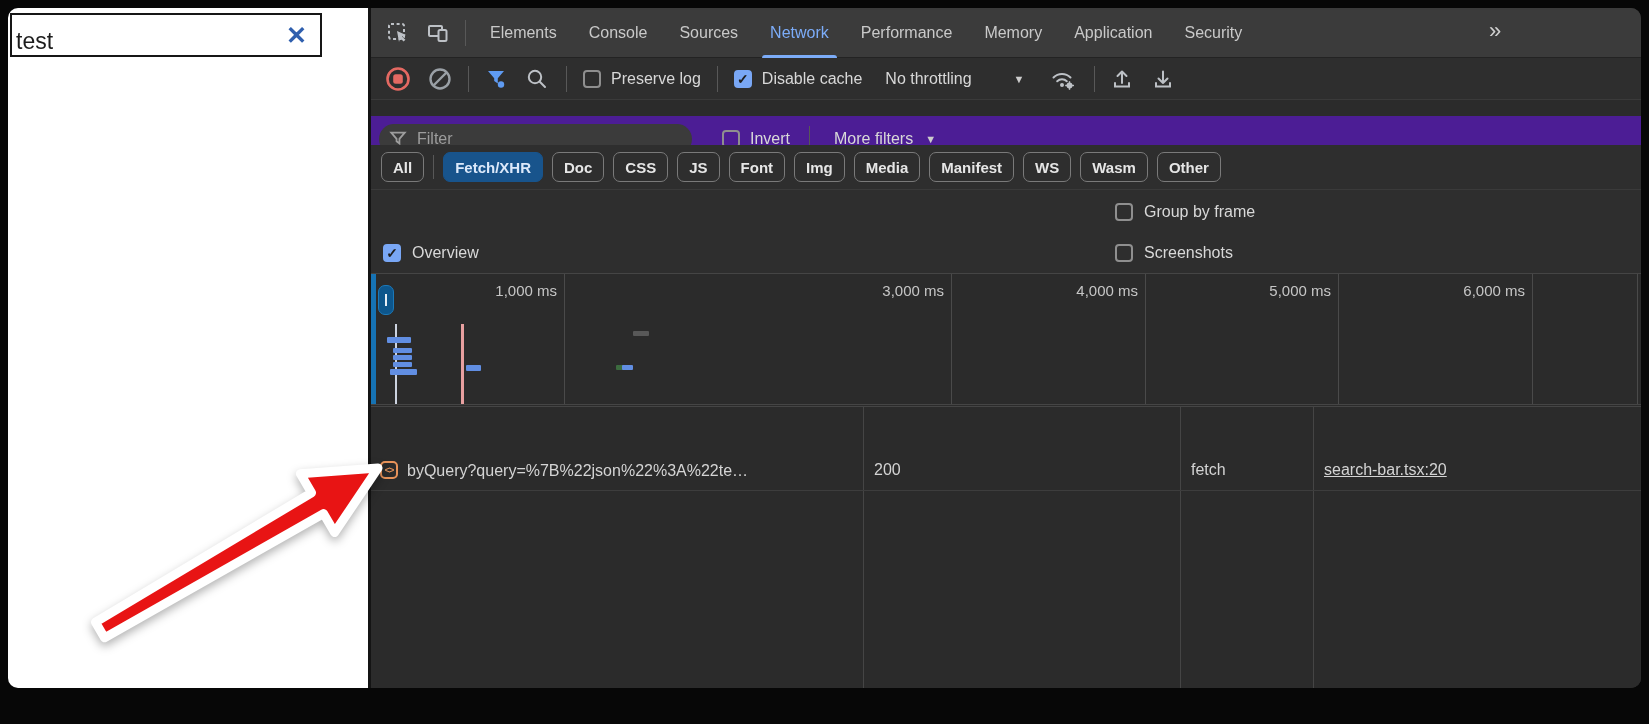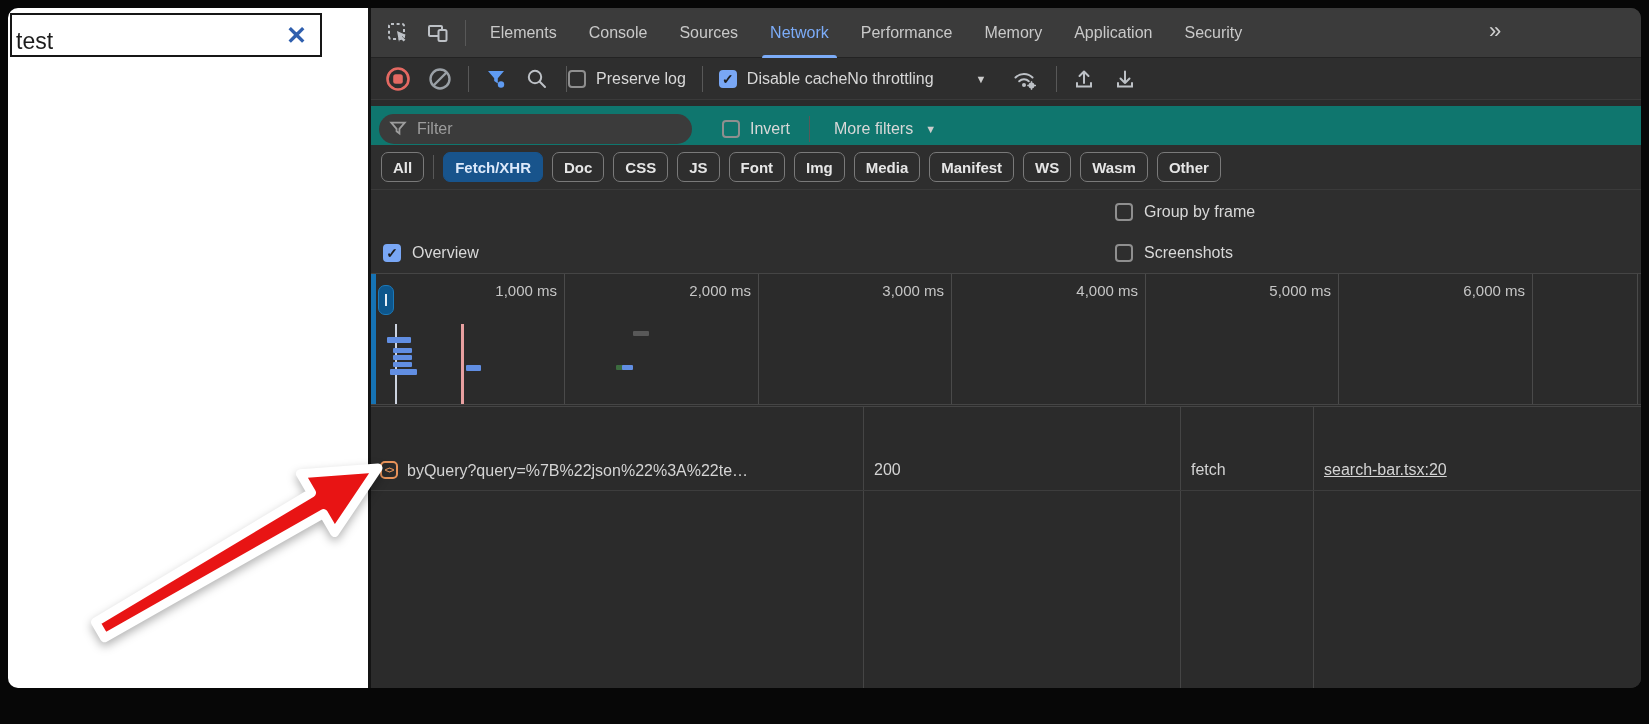--- a/index.html
+++ b/index.html
@@ -26,21 +26,21 @@
 
   
   .toolbar{position:absolute;left:0;top:50px;width:100%;height:42px;background:#2e2e2e;display:flex;align-items:center;border-bottom:1px solid #3a3a3a;box-sizing:border-box}
   .tool{display:flex;align-items:center;justify-content:center;cursor:pointer}
   .cbgroup{display:flex;align-items:center;gap:10px;cursor:pointer}
   .cb{width:18px;height:18px;border-radius:4px;border:2px solid #8f8f8f;box-sizing:border-box;flex:0 0 auto}
   .cb.checked{background:#79a7f5;border-color:#79a7f5;display:flex;align-items:center;justify-content:center;color:#1e1e1e;font-size:14px;font-weight:bold;line-height:1}
   .ddtri{font-size:11px;color:#cccccc}
 
   
-  .filterrow{position:absolute;left:0;top:98px;width:100%;height:45px;background:#0f766e;border-bottom:1px solid #3a3a3a;box-sizing:border-box}
+  .filterrow{position:absolute;left:0;top:108px;width:100%;height:45px;background:#4c1d95;border-bottom:1px solid #3a3a3a;box-sizing:border-box}
   .filter-pill{position:absolute;left:8px;top:8px;width:313px;height:30px;background:#3b3b3b;border-radius:15px;display:flex;align-items:center;padding:0 10px;box-sizing:border-box;gap:8px}
   .filter-pill input{border:none;outline:none;background:transparent;color:#e0e0e0;font-family:"Liberation Sans",sans-serif;font-size:16px;width:240px}
   .filter-pill input::placeholder{color:#9d9d9d}
   .invert-group{position:absolute;left:351px;top:0;height:45px;display:flex;align-items:center;gap:10px;cursor:pointer}
   .fr-sep{position:absolute;left:438px;top:10px}
   .morefilters{position:absolute;left:463px;top:0;height:45px;display:flex;align-items:center;gap:12px;cursor:pointer}
 
   
   .pillsrow{position:absolute;left:0;top:137px;width:100%;height:45px;background:#2e2e2e;border-bottom:1px solid #3a3a3a;box-sizing:border-box;display:flex;align-items:center;gap:9px;padding-left:10px}
   .pill{height:30px;padding:0 11px;border:1px solid #7a7a7a;border-radius:7px;display:flex;align-items:center;font-size:15px;font-weight:bold;color:#e6e6e6;cursor:pointer;white-space:nowrap;box-sizing:border-box}
@@ -136,32 +136,32 @@
             <circle cx="16" cy="17.5" r="3.2" fill="#5f9bf2"></circle>
           </svg>
       </span>
       <span class="tool" style="margin-left:16px">
         <svg width="24" height="24" viewBox="0 0 24 24">
             <circle cx="10" cy="10" r="6.2" class="st"></circle>
             <line x1="14.8" y1="14.8" x2="20" y2="20" class="st"></line>
           </svg>
       </span>
       <span class="vsep" style="margin-left:17px"></span>
-      <span class="cbgroup" style="margin-left:1px">
+      <span class="cbgroup" style="margin-left:16px">
         <span class="cb"></span>
         <span>Preserve log</span>
       </span>
       <span class="vsep" style="margin-left:16px"></span>
       <span class="cbgroup" style="margin-left:16px">
         <span class="cb checked">
             <span>✓</span>
           </span>
         <span>Disable cache</span>
       </span>
-      <span class="cbgroup" style="">
+      <span class="cbgroup" style="margin-left:23px">
         <span>No throttling</span>
         <span class="ddtri" style="margin-left:32px">▼</span>
       </span>
       <span class="tool" style="margin-left:26px">
         <svg width="27" height="24" viewBox="0 0 27 24">
             <path d="M3.5 10.5 A 12 12 0 0 1 20.5 10.5" class="st"></path>
             <path d="M7.2 14.2 A 7 7 0 0 1 16.8 14.2" class="st"></path>
             <circle cx="12" cy="18" r="2" fill="#bdc1c6"></circle>
             <g fill="#bdc1c6">
               <circle cx="19.5" cy="18.5" r="3"></circle>
@@ -235,21 +235,20 @@
         <span>Overview</span>
       </span>
       <span class="rightgrp">
         <span class="cb"></span>
         <span>Screenshots</span>
       </span>
     </div>
 
     <div class="timeline">
       <div class="tick" style="left:0;width:194px">1,000 ms</div>
-      <div class="tick" style="left:194px;width:194px">2,000 ms</div>
       <div class="tick" style="left:388px;width:193px">3,000 ms</div>
       <div class="tick" style="left:581px;width:194px">4,000 ms</div>
       <div class="tick" style="left:775px;width:193px">5,000 ms</div>
       <div class="tick" style="left:968px;width:194px">6,000 ms</div>
       <div class="edgeline"></div>
 
       <div class="ovstrip"></div>
       <div class="ovhandle">
           <i></i>
         </div>

